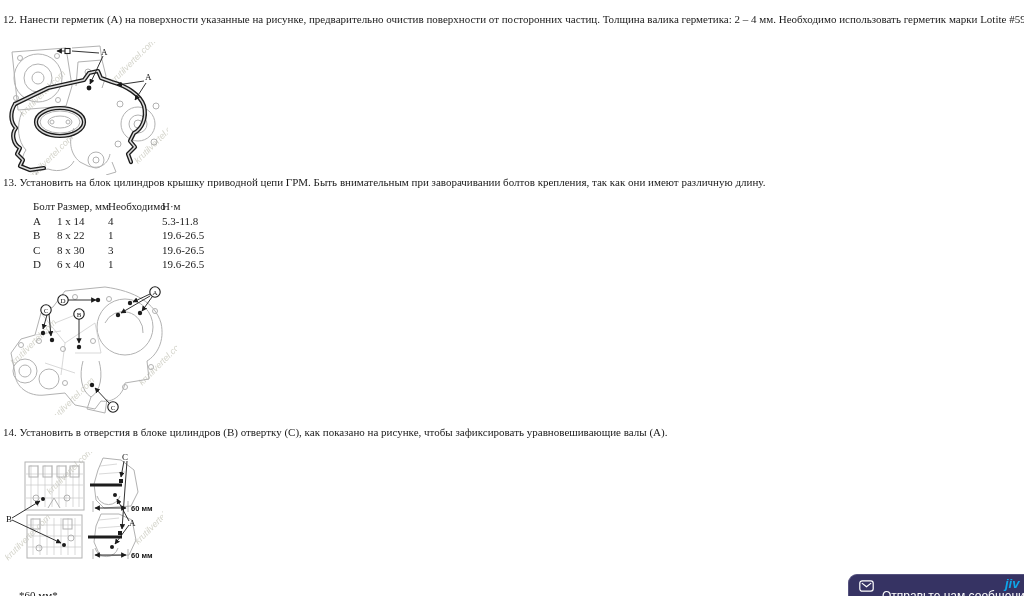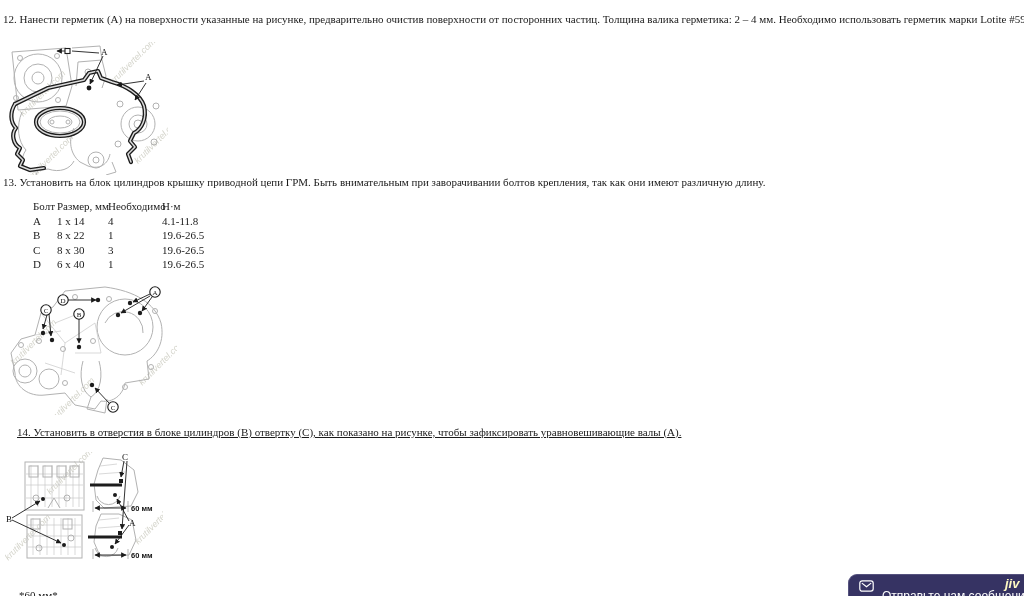--- a/index.html
+++ b/index.html
@@ -4,21 +4,21 @@
 <style>
   html,body{margin:0;padding:0;}
   body{
     width:1024px;height:596px;position:relative;overflow:hidden;
     background:#ffffff;color:#1a1a1a;
     font-family:"Liberation Serif",serif;
   }
   .step{position:absolute;font-size:11px;white-space:nowrap;margin:0;}
   #step12{left:3px;top:13px;}
   #step13{left:3px;top:176px;}
-  #step14{left:17px;top:426px;text-decoration:underline;}
+  #step14{left:3px;top:426px;}
   .bolt-table{
     position:absolute;left:3px;top:199px;
     display:grid;grid-template-columns:24px 51px 54px auto;
     font-size:11px;line-height:14.6px;white-space:nowrap;margin-left:30px;
   }
   .bolt-table span{display:block;}
   .footnote{position:absolute;left:3px;top:573px;font-size:11px;margin:16px;}
   .fig{position:absolute;}
   #fig1{left:8px;top:42px;}
   #fig2{left:5px;top:283px;}
@@ -42,21 +42,21 @@
   
   .chat{
     position:absolute;left:848px;top:574px;width:200px;height:22px;
     background:#363363;border:1px solid #55527e;border-bottom:none;
     border-radius:9px 9px 0 0;box-sizing:border-box;
     display:flex;align-items:center;gap:8px;padding:0 0 0 10px;
     font-family:"Liberation Sans",sans-serif;cursor:pointer;
   }
   .chat-label{color:#ffffff;font-size:12px;white-space:nowrap;margin-top:20px;}
   .chat-brand{
-    position:absolute;left:156px;top:1px;color:#fef9c3;
+    position:absolute;left:156px;top:1px;color:#0ea5e9;
     font-size:13px;font-style:italic;font-weight:bold;white-space:nowrap;
   }
 </style>
 </head>
 <body>
 
 <p id="step12" class="step">12. Нанести герметик (А) на поверхности указанные на рисунке, предварительно очистив поверхности от посторонних частиц. Толщина валика герметика: 2 – 4 мм. Необходимо использовать герметик марки Lotite #5902.</p>
 
 <svg id="fig1" class="fig" width="160" height="133" viewBox="0 0 160 133">
   <defs>
@@ -124,21 +124,21 @@
 
 <div class="bolt-table">
   <span>Болт</span>
   <span>Размер, мм</span>
   <span>Необходимо</span>
   <span>Н·м</span>
 
   <span>A</span>
   <span>1 x 14</span>
   <span>4</span>
-  <span>4.1-11.8</span>
+  <span>5.3-11.8</span>
 
   <span>B</span>
   <span>8 x 22</span>
   <span>1</span>
   <span>19.6-26.5</span>
 
   <span>C</span>
   <span>8 x 30</span>
   <span>3</span>
   <span>19.6-26.5</span>

